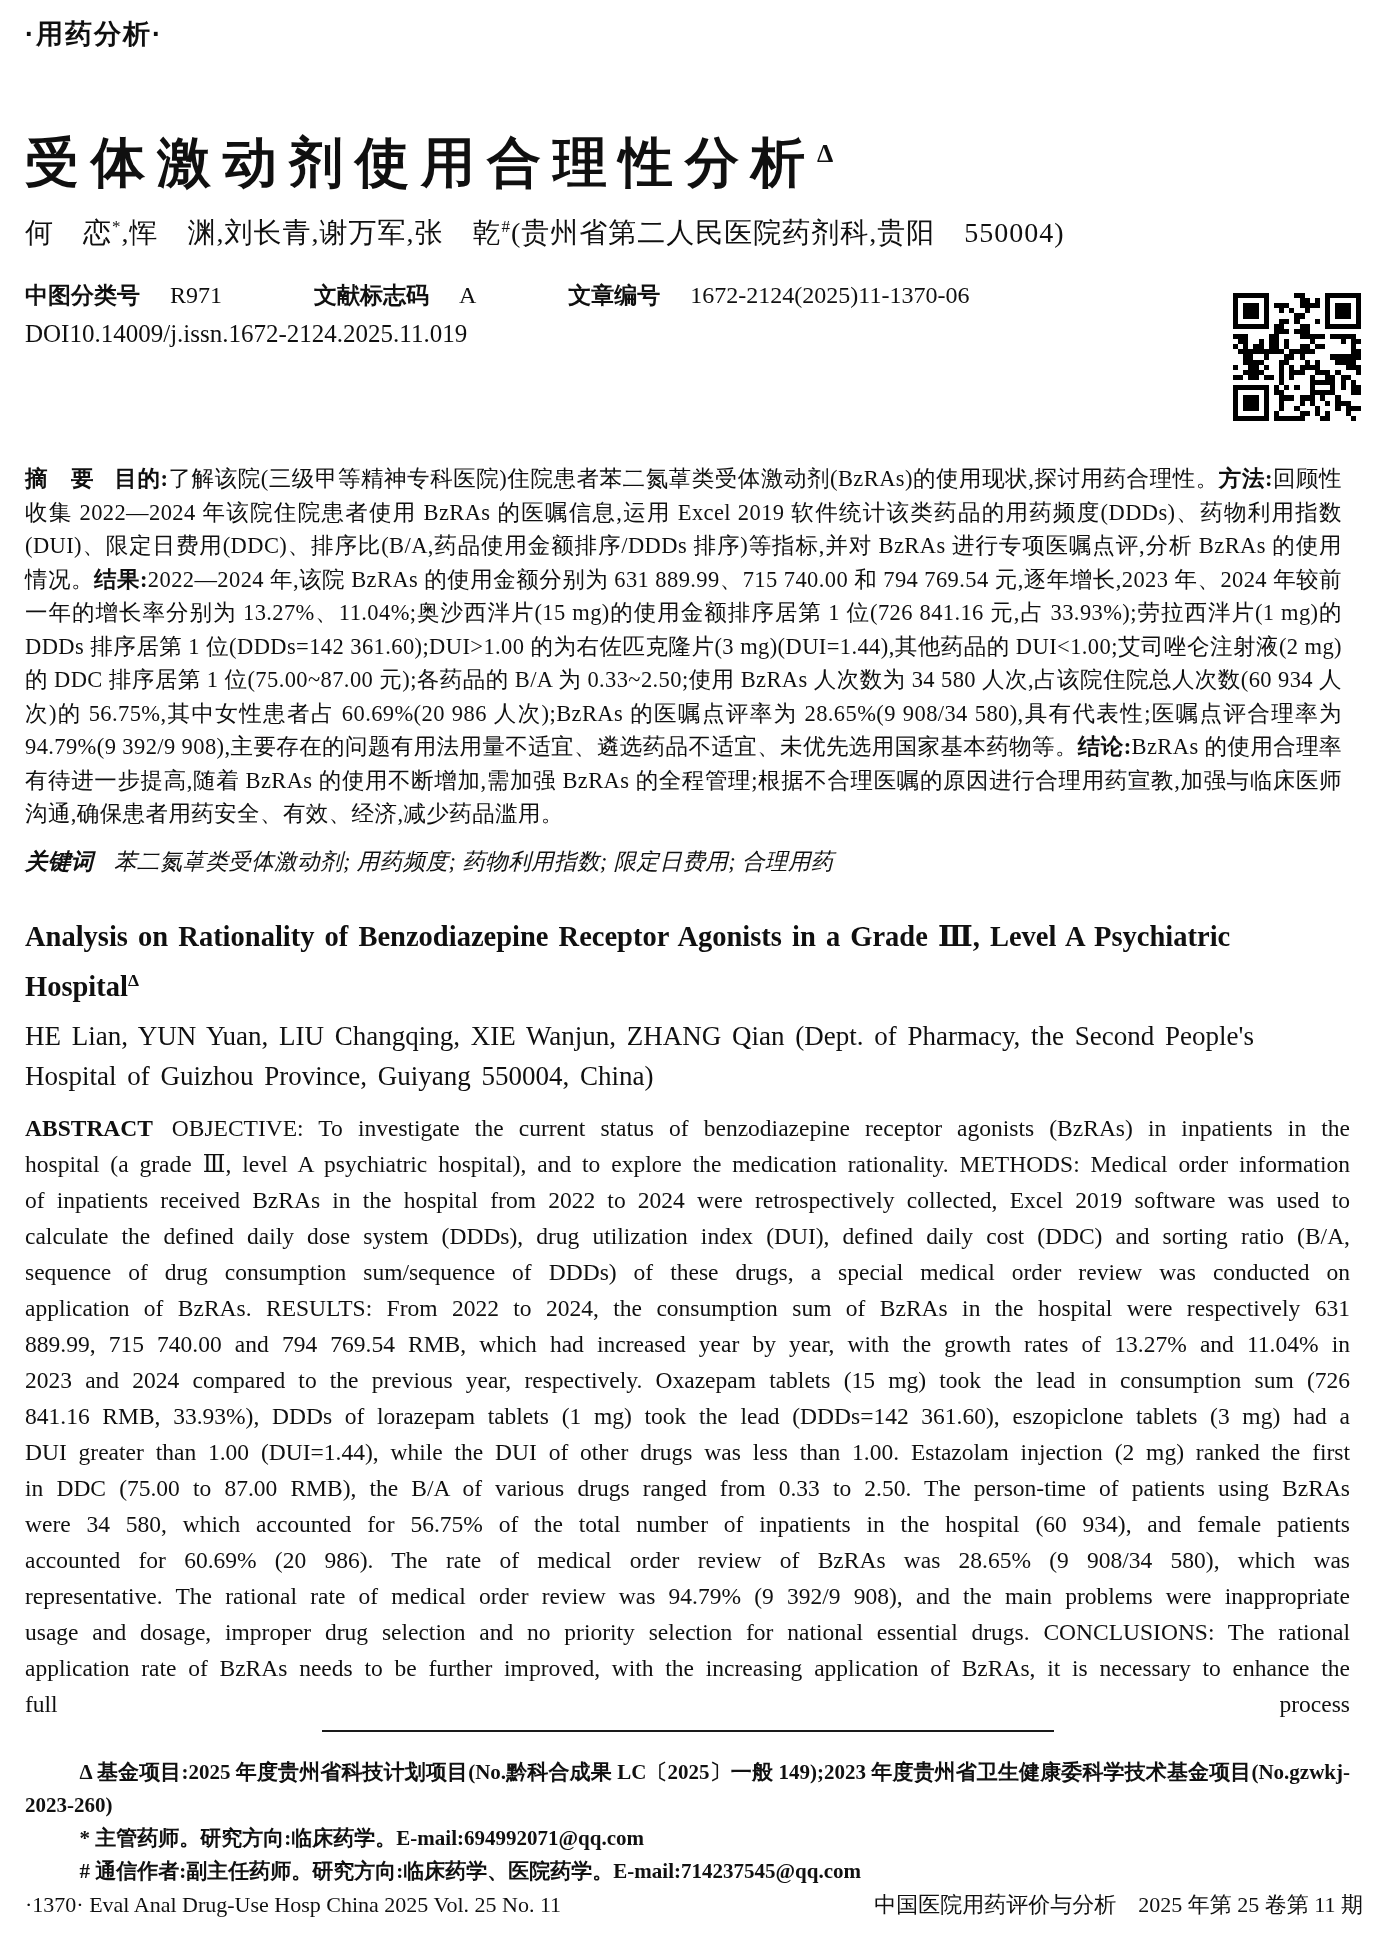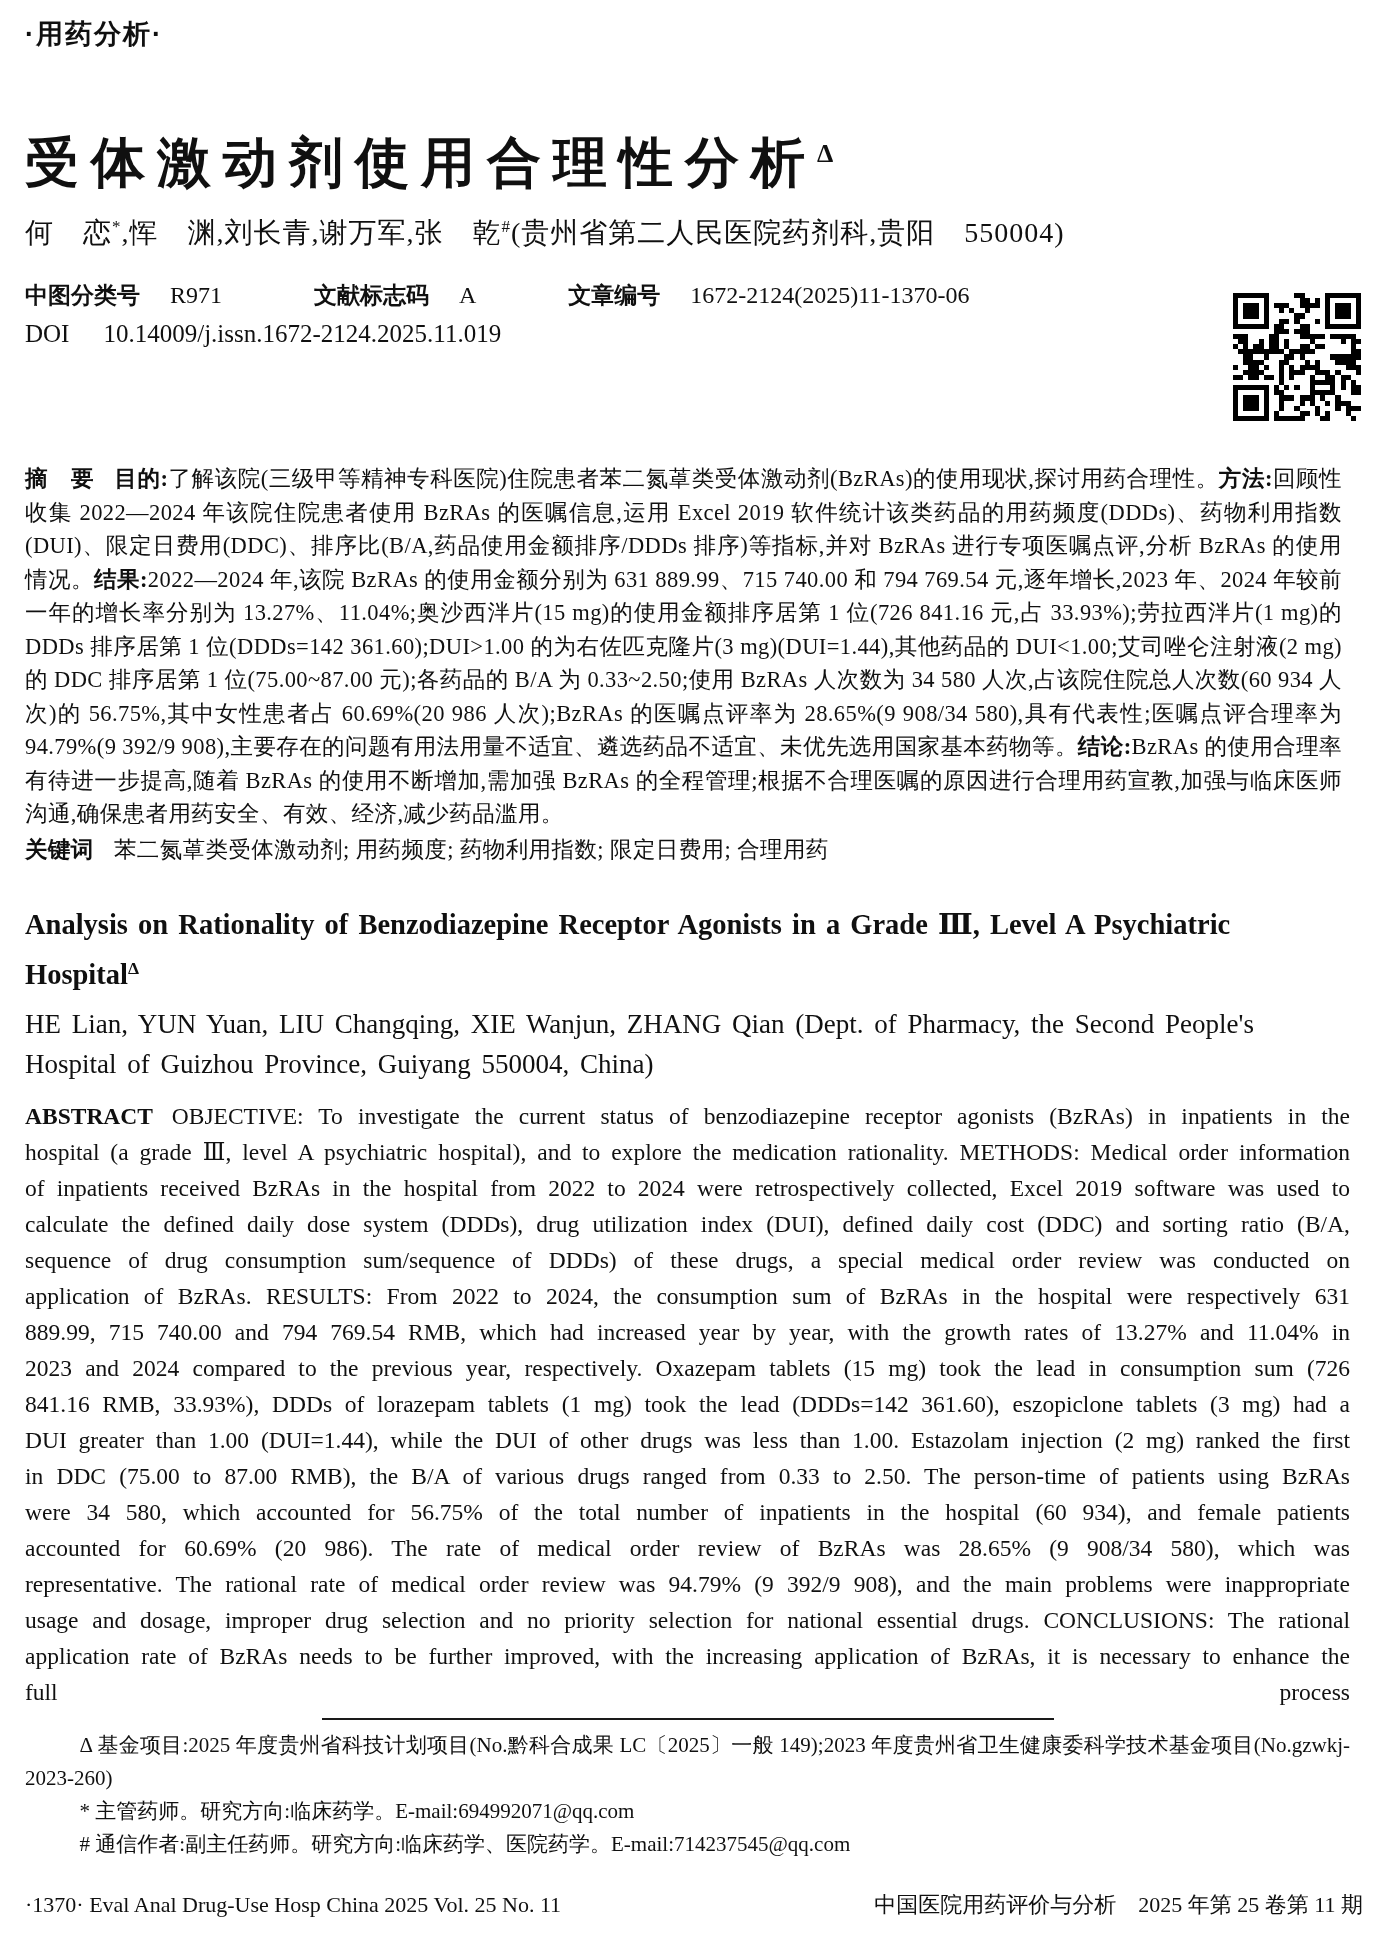--- a/index.html
+++ b/index.html
@@ -33,37 +33,37 @@
   .cn-authors sup{font-size:17px;}
   .meta-row{
     margin-top:28px;font-size:24px;line-height:30px;
     display:flex;align-items:flex-start;gap:92px;
   }
   .meta-pair{display:flex;align-items:baseline;gap:30px;}
   .meta-label{
     font-family:"Liberation Sans","DejaVu Sans",sans-serif;
     font-weight:bold;font-size:23px;
   }
-  .doi-row{margin-top:8px;font-size:25px;line-height:32px;display:flex;gap:34px;}
+  .doi-row{margin-top:8px;font-size:25px;line-height:32px;display:flex;}
   .qr{
     position:absolute;top:293px;left:1233px;width:128px;height:128px;
   }
   .qr svg{width:128px;height:128px;display:block;}
 
   .cn-abstract{
     margin:112px 8px 0 0;
     font-size:22.5px;line-height:33.5px;
     text-align:justify;letter-spacing:.4px;
   }
   .cn-abstract .hd{
     font-family:"Liberation Sans","DejaVu Sans",sans-serif;
     font-weight:bold;margin-right:.9em;
   }
   .cn-keywords{
-    margin:2px 0 0 0;font-size:22.5px;line-height:33.5px;letter-spacing:.4px;
+    margin:14px 0 0 0;font-size:22.5px;line-height:33.5px;letter-spacing:.4px;font-style:italic;
   }
   .cn-keywords .hd{
     font-family:"Liberation Sans","DejaVu Sans",sans-serif;
     font-weight:bold;margin-right:.9em;
   }
 
   .en-title{
     margin:34px 0 0 0;font-weight:bold;
     font-size:28.5px;line-height:50px;word-spacing:3px;
   }
@@ -72,21 +72,21 @@
   }
   .en-abstract{
     margin:14px 0 0 0;font-size:23.5px;line-height:36px;
     text-align:justify;text-align-last:justify;word-spacing:5px;
   }
   .en-abstract .hd{font-weight:bold;margin-right:.8em;}
 
   .foot-rule{
     margin-top:8px;width:732px;border:0;border-top:2.5px solid #1a1a1a;height:0;
   }
-  .footnotes{margin-top:9px;font-size:21px;line-height:33px;}
+  .footnotes{margin-top:24px;font-size:21px;line-height:33px;font-weight:bold;}
   .footnotes p{margin:0;text-indent:2.6em;text-align:justify;text-align-last:left;}
 
   .page-footer{
     position:absolute;left:25px;right:12px;bottom:20px;
     display:flex;justify-content:space-between;align-items:baseline;
     font-size:22px;line-height:30px;
   }
 </style>
 </head>
 <body>

